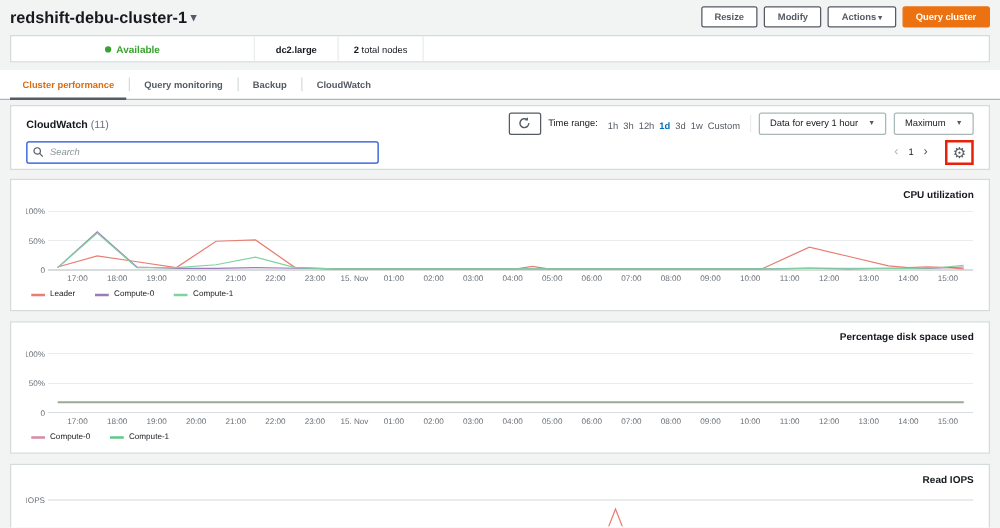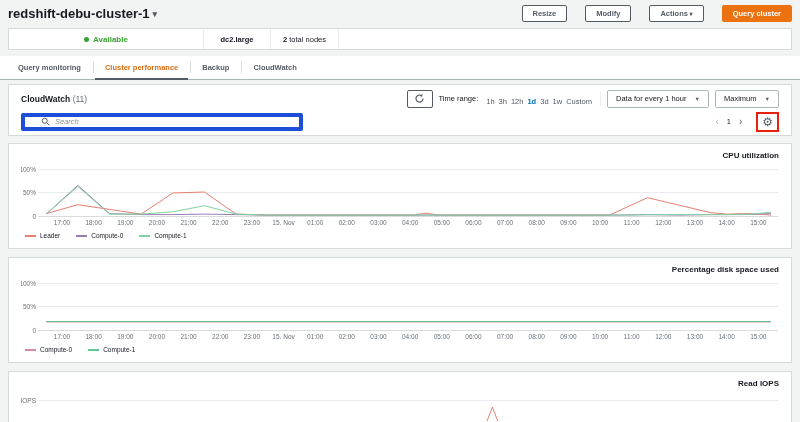--- a/index.html
+++ b/index.html
@@ -3,21 +3,21 @@
 <meta charset="utf-8">
 <style>
   * { margin:0; padding:0; box-sizing:border-box; }
   html,body { width:800px; height:422px; overflow:hidden; }
   body { background:#f2f3f3; font-family:"Liberation Sans", sans-serif; color:#16191f; }
 
   
   .page-header { display:flex; justify-content:space-between; align-items:center; padding:4px 8px 2px; height:25px; }
   .page-title { font-size:13px; font-weight:bold; display:flex; align-items:center; gap:3px; }
   .title-caret { font-size:9px; color:#545b64; }
-  .header-actions { display:flex; gap:18px; }
+  .header-actions { display:flex; gap:5px; }
   .btn { font-size:7.5px; font-weight:bold; color:#545b64; background:#fff; border:1px solid #545b64; border-radius:2px; padding:3px 10px; cursor:pointer; font-family:inherit; }
   .btn.primary { background:var(--primary-button,#ec7211); border-color:var(--primary-button,#ec7211); color:#fff; }
   .bcaret { font-size:6px; }
 
   
   .status-card { margin:3px 8px 0; background:#fff; border:1px solid #d5dbdb; display:flex; height:22px; }
   .status-cell { display:flex; align-items:center; justify-content:center; border-right:1px solid #eaeded; font-size:7.5px; }
   .sc1 { width:195px; } .sc2 { width:67px; font-weight:bold; } .sc3 { width:68px; }
   .sc4 { flex:1; border-right:none; }
   .status-text { color:var(--status-available,#38a32f); font-weight:bold; font-size:8px; margin-left:4px; }
@@ -38,21 +38,21 @@
   .cw-count { color:#687078; font-weight:normal; }
   .cw-controls { display:flex; align-items:center; gap:6px; }
   .icon-btn { width:26px; height:18px; border:1px solid #545b64; border-radius:2px; background:#fff; display:flex; align-items:center; justify-content:center; cursor:pointer; }
   .tr-label { font-size:7.5px; color:#16191f; }
   .tr { font-size:7.5px; color:#545b64; margin:0 2px; cursor:pointer; }
   .tr.sel { color:var(--link-selected,#0073bb); font-weight:bold; }
   .vdiv { width:1px; height:14px; background:#eaeded; }
   .select { border:1px solid #aab7b8; border-radius:2px; height:18px; display:flex; align-items:center; justify-content:space-between; padding:0 8px; font-size:7.5px; background:#fff; cursor:pointer; }
   .sel-period { width:102px; } .sel-stat { width:64px; }
   .sel-caret { font-size:5.5px; color:#545b64; margin-left:6px; }
-  .search-box { width:282px; height:18px; border:4px solid #1d4ed8; border-radius:2px; display:flex; align-items:center; padding:0 16px; gap:5px; background:#fff; }
+  .search-box { width:282px; height:18px; border:1px solid #1d4ed8; border-radius:2px; display:flex; align-items:center; padding:0 4px; gap:5px; background:#fff; }
   .search-box input { border:none; outline:none; flex:1; font-size:7.5px; font-style:italic; color:#16191f; font-family:inherit; background:transparent; }
   .search-box input::placeholder { color:#879596; }
   .pager { display:flex; align-items:center; gap:8px; font-size:8px; }
   .chv { cursor:pointer; font-size:10px; line-height:1; }
   .chv-left { color:#aab7b8; } .chv-right { color:#545b64; }
   .page-num { color:#16191f; font-size:7.5px; }
   .annotation-box { border:2px solid var(--annotation,#e8210c); padding:0 4px; margin-left:6px; display:flex; align-items:center; height:20px; }
   .gear { font-size:12px; color:#545b64; cursor:pointer; line-height:1; }
 
   
@@ -85,22 +85,22 @@
     <span class="status-text">Available</span>
   </div>
   <div class="status-cell sc2">dc2.large</div>
   <div class="status-cell sc3">
     <b>2</b>&nbsp;<span>total nodes</span>
   </div>
   <div class="status-cell sc4"></div>
 </div>
 
 <nav class="tabbar" id="tabbar">
+    <div class="tab active">Cluster performance</div>
     <div class="tab">Query monitoring</div>
-    <div class="tab active">Cluster performance</div>
     <div class="tab">Backup</div>
     <div class="tab">CloudWatch</div>
   </nav>
 
 <section class="cw-card">
   <div class="cw-row">
     <div class="cw-title">
       <span>CloudWatch</span>
       <span class="cw-count">(11)</span>
     </div>

